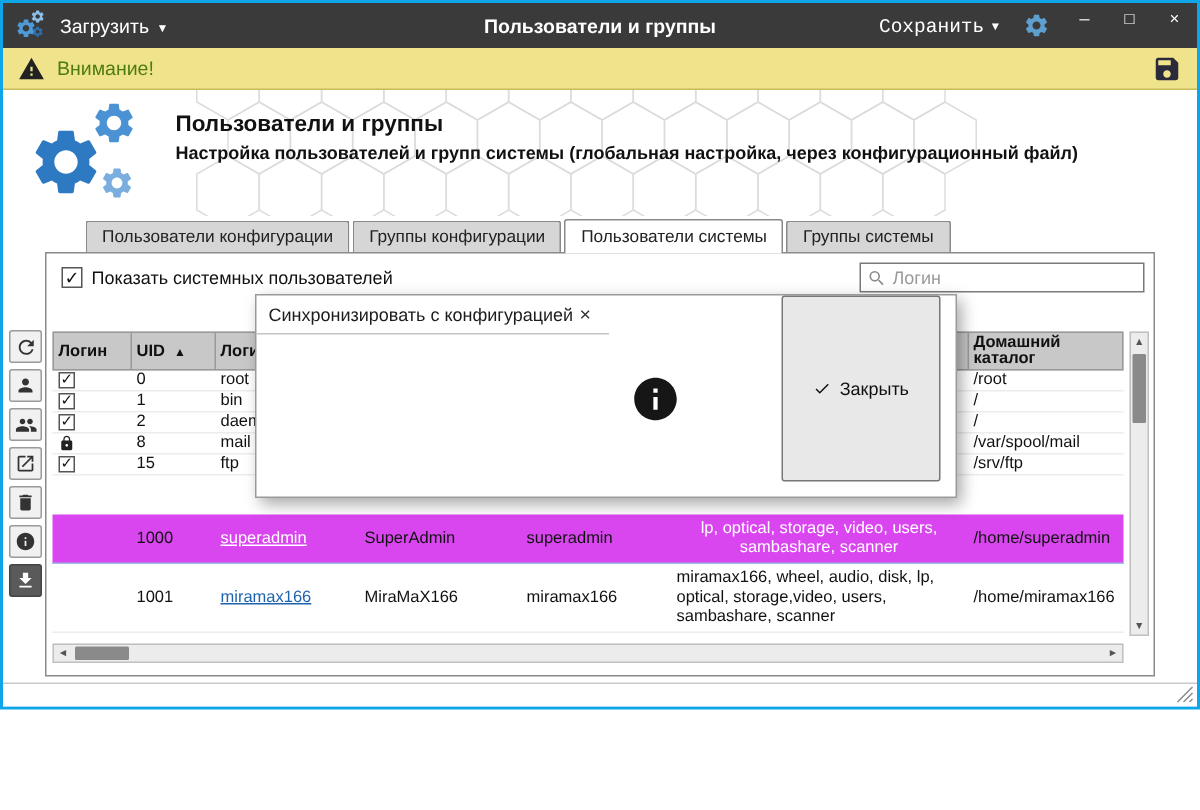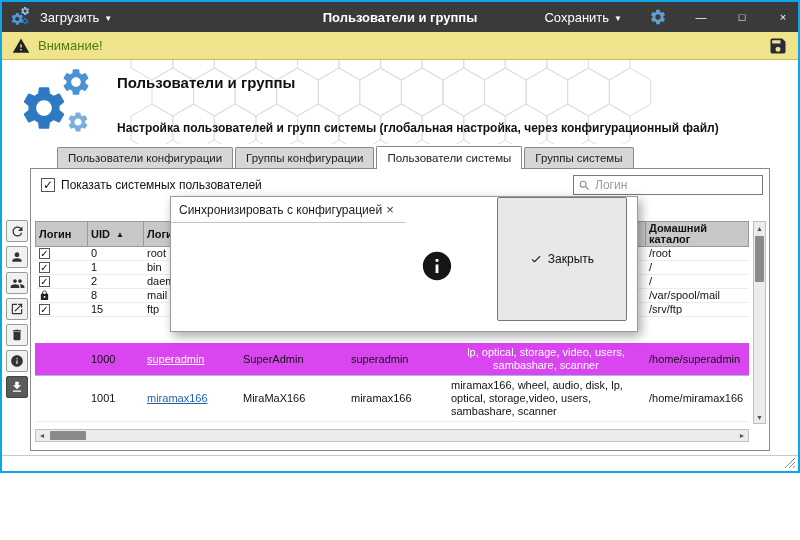--- a/index.html
+++ b/index.html
@@ -25,40 +25,40 @@
     display: flex; align-items: center; gap: 8px;
     padding: 0 8px; position: relative; flex: 0 0 auto;
     font-size: 13px;
   }
   .tb-btn { display: inline-flex; align-items: center; gap: 5px; cursor: pointer; }
   .tb-caret { font-size: 8px; position: relative; top: 1px; }
   .tb-title {
     position: absolute; left: 50%; transform: translateX(-50%);
     font-weight: bold; font-size: 13px; white-space: nowrap;
   }
-  .tb-right { margin-left: auto; display: flex; align-items: center; gap: 27px; }
+  .tb-right { margin-left: auto; display: flex; gap: 16px; font-family: Liberation Mono, monospace; }
   .win-ctl { font-size: 11px; width: 14px; text-align: center; cursor: pointer; color: #fff; }
   .tb-gear { color: #5f9fce; }
 
   
   .warnbar {
     height: 28px; background: #efe38b; border-bottom: 1px solid #c9bb5c;
     display: flex; align-items: center; gap: 8px; padding: 0 10px;
     flex: 0 0 auto; font-size: 13px; color: #4d7c0f;
   }
   .warnbar .spacer { flex: 1; }
 
   
   .apphdr { height: 84px; position: relative; overflow: hidden; flex: 0 0 auto; background: #fff; }
   #hexes { position: absolute; left: 0; top: 0; pointer-events: none; }
   #hexes polygon { fill: none; stroke: #dcdcdc; stroke-width: 1; }
   .hdr-gears { position: absolute; left: 14px; top: 4px; }
   .hdr-text { position: absolute; left: 115px; top: 14px; z-index: 2; }
   .hdr-title { font-size: 15px; font-weight: bold; color: #111; }
-  .hdr-sub { font-size: 12px; font-weight: bold; color: #111; margin-top: 30px; max-width: 640px; }
+  .hdr-sub { font-size: 12px; font-weight: bold; color: #111; margin-top: 4px; max-width: 640px; }
 
   
   .tabbar {
     height: 24px; display: flex; align-items: flex-end; gap: 2px;
     padding-left: 55px; flex: 0 0 auto; position: relative; z-index: 4;
   }
   .tab {
     height: 21px; padding: 0 10px; font-size: 11.5px;
     background: #d6d6d6; border: 1px solid #8a8a8a; border-bottom: none;
     display: flex; align-items: center; cursor: pointer; color: #222;
@@ -160,21 +160,21 @@
     padding: 0 8px; font-size: 12px; color: #1c1c1c; flex: 0 0 auto;
   }
   .dlg-x { margin-left: auto; font-size: 13px; color: #333; cursor: pointer; width: 16px; text-align: center; }
   .dlg-body { flex: 1; display: flex; align-items: center; gap: 16px; padding: 4px 14px 0 14px; }
   .dlg-info { color: #161616; flex: 0 0 auto; }
   .dlg-msg { font-size: 11.5px; color: #111; }
   .dlg-actions { display: flex; justify-content: flex-end; padding: 0 10px 10px 0; }
   .dlg-btn {
     display: inline-flex; align-items: center; gap: 6px;
     border: 1px solid #777; background: #e8e8e8; font-size: 12px; color: #111;
-    padding: 3px 32px; cursor: pointer; border-radius: 2px;
+    padding: 3px 20px; cursor: pointer; border-radius: 2px;
   }
 
   
   .statusbar {
     height: 16px; flex: 0 0 auto; border-top: 1px solid #c9c9c9;
     position: relative; background: #fff;
   }
   .grip { position: absolute; right: 2px; bottom: 2px; color: #8a8a8a; }
 </style>
 </head>

